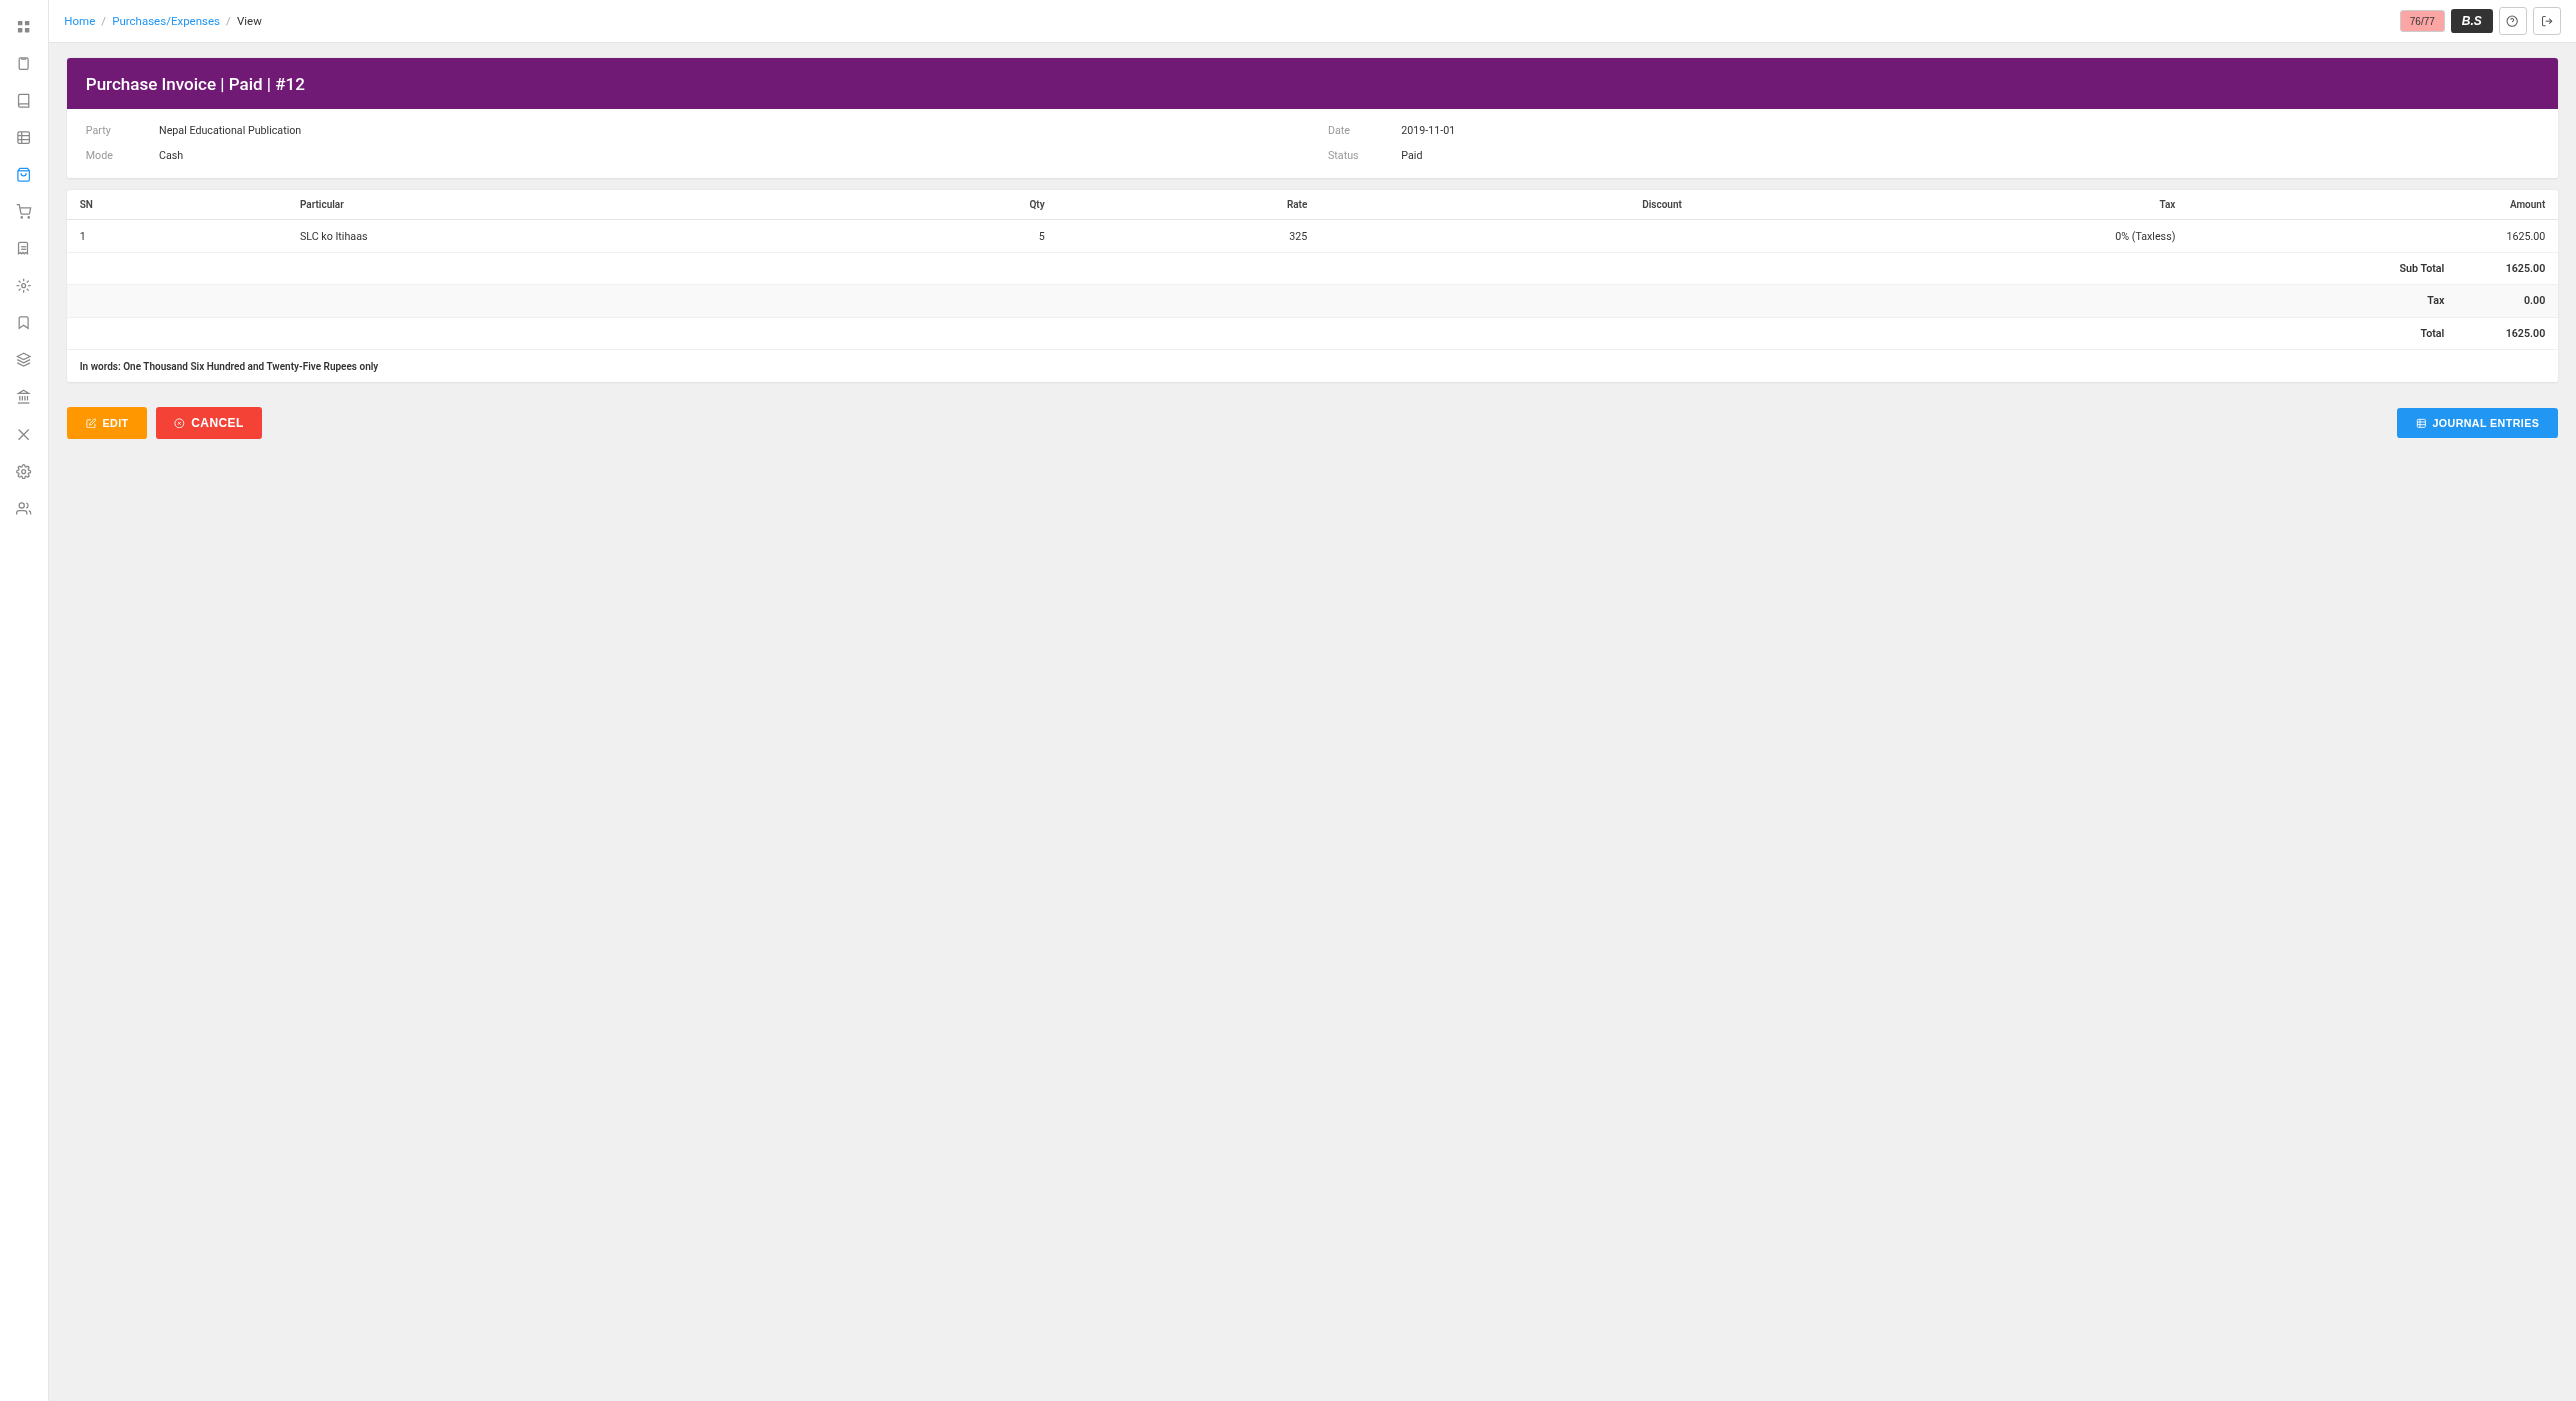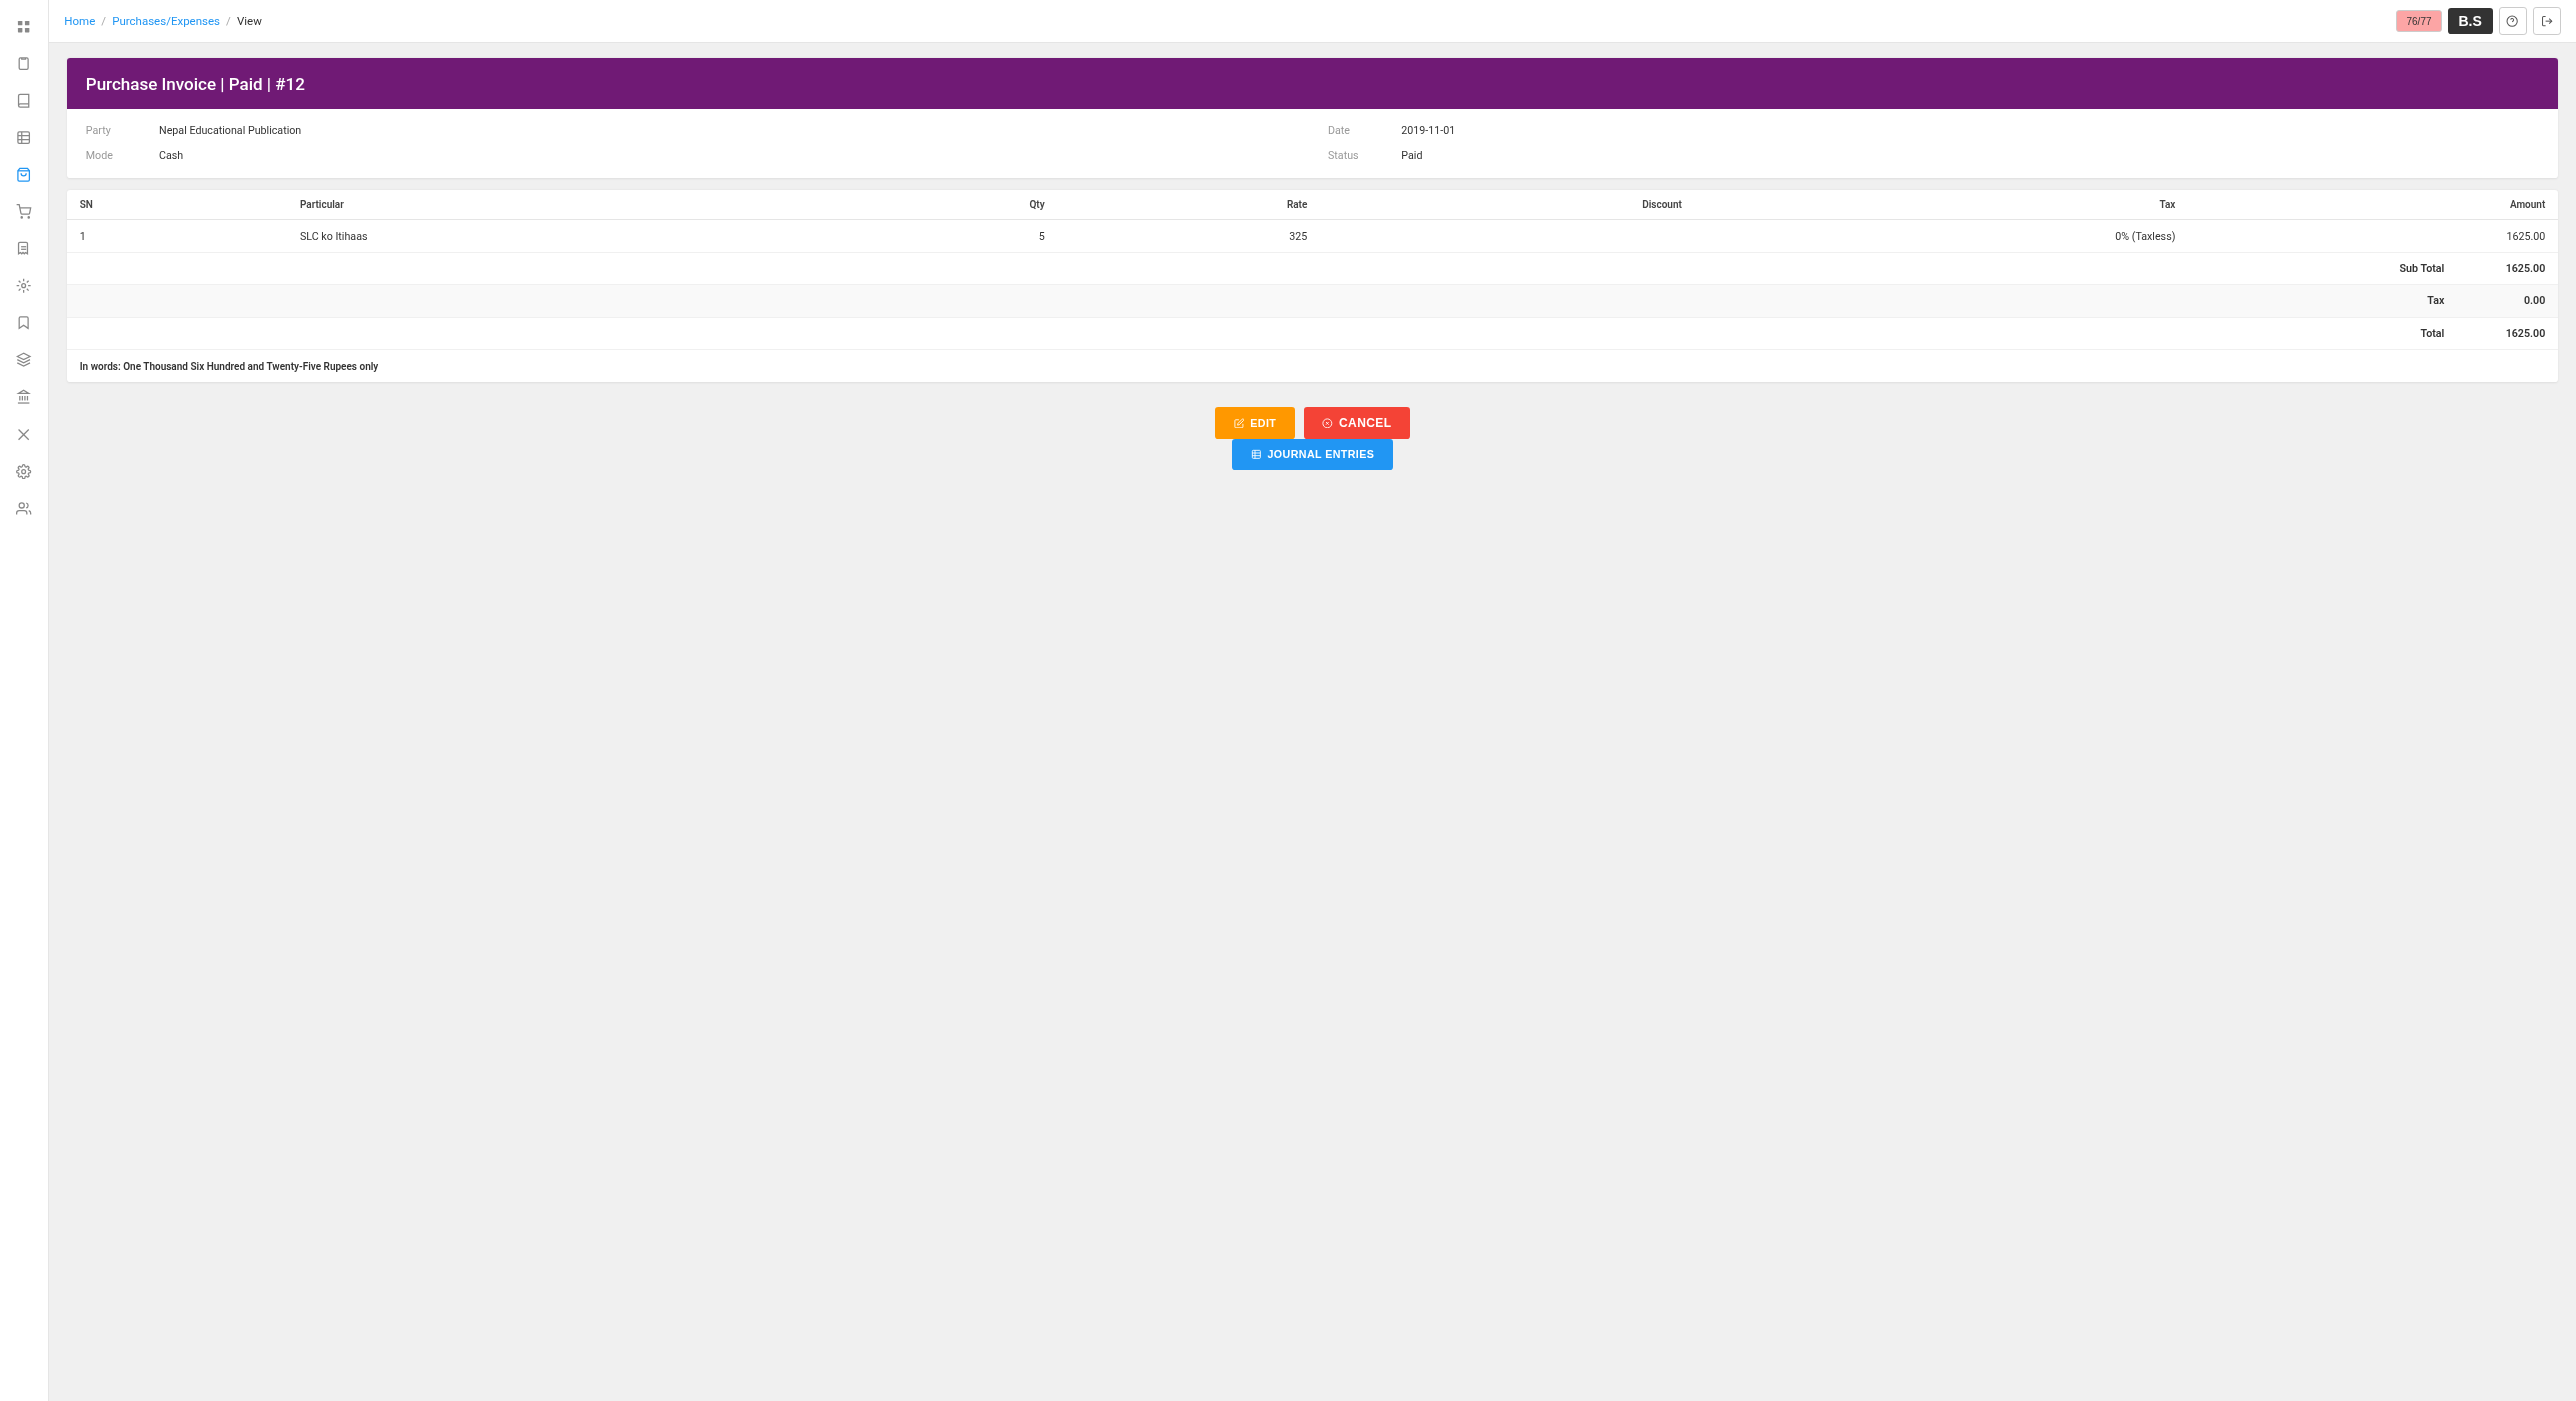--- a/index.html
+++ b/index.html
@@ -83,23 +83,24 @@
       font-size: 10px;
       cursor: pointer;
       color: #333;
     }
     .topbar-btn-dark {
       background: #333;
       color: #fff;
       border: none;
       border-radius: 3.1px;
       padding: 4.6px 10.7px;
-      font-size: 14px;
-      font-weight: 600;
-      cursor: pointer;
+      font-size: 12px;
+      font-weight: 600;
+      cursor: pointer;
+      font-style: italic;
     }
     .topbar-icon-btn {
       width: 28px;
       height: 28px;
       border: 0.8px solid #ccc;
       background: #fff;
       border-radius: 3.1px;
       display: flex;
       align-items: center;
       justify-content: center;
@@ -228,21 +229,20 @@
       font-weight: 600;
       color: #333;
     }
 
     
     .action-bar {
       display: flex;
       justify-content: space-between;
       align-items: center;
       padding: 12.3px 0;
-      flex-direction: column;
     }
     .action-left {
       display: flex;
       gap: 9.2px;
     }
 
     .btn-edit {
       background: #ff9800;
       color: #fff;
       border: none;

